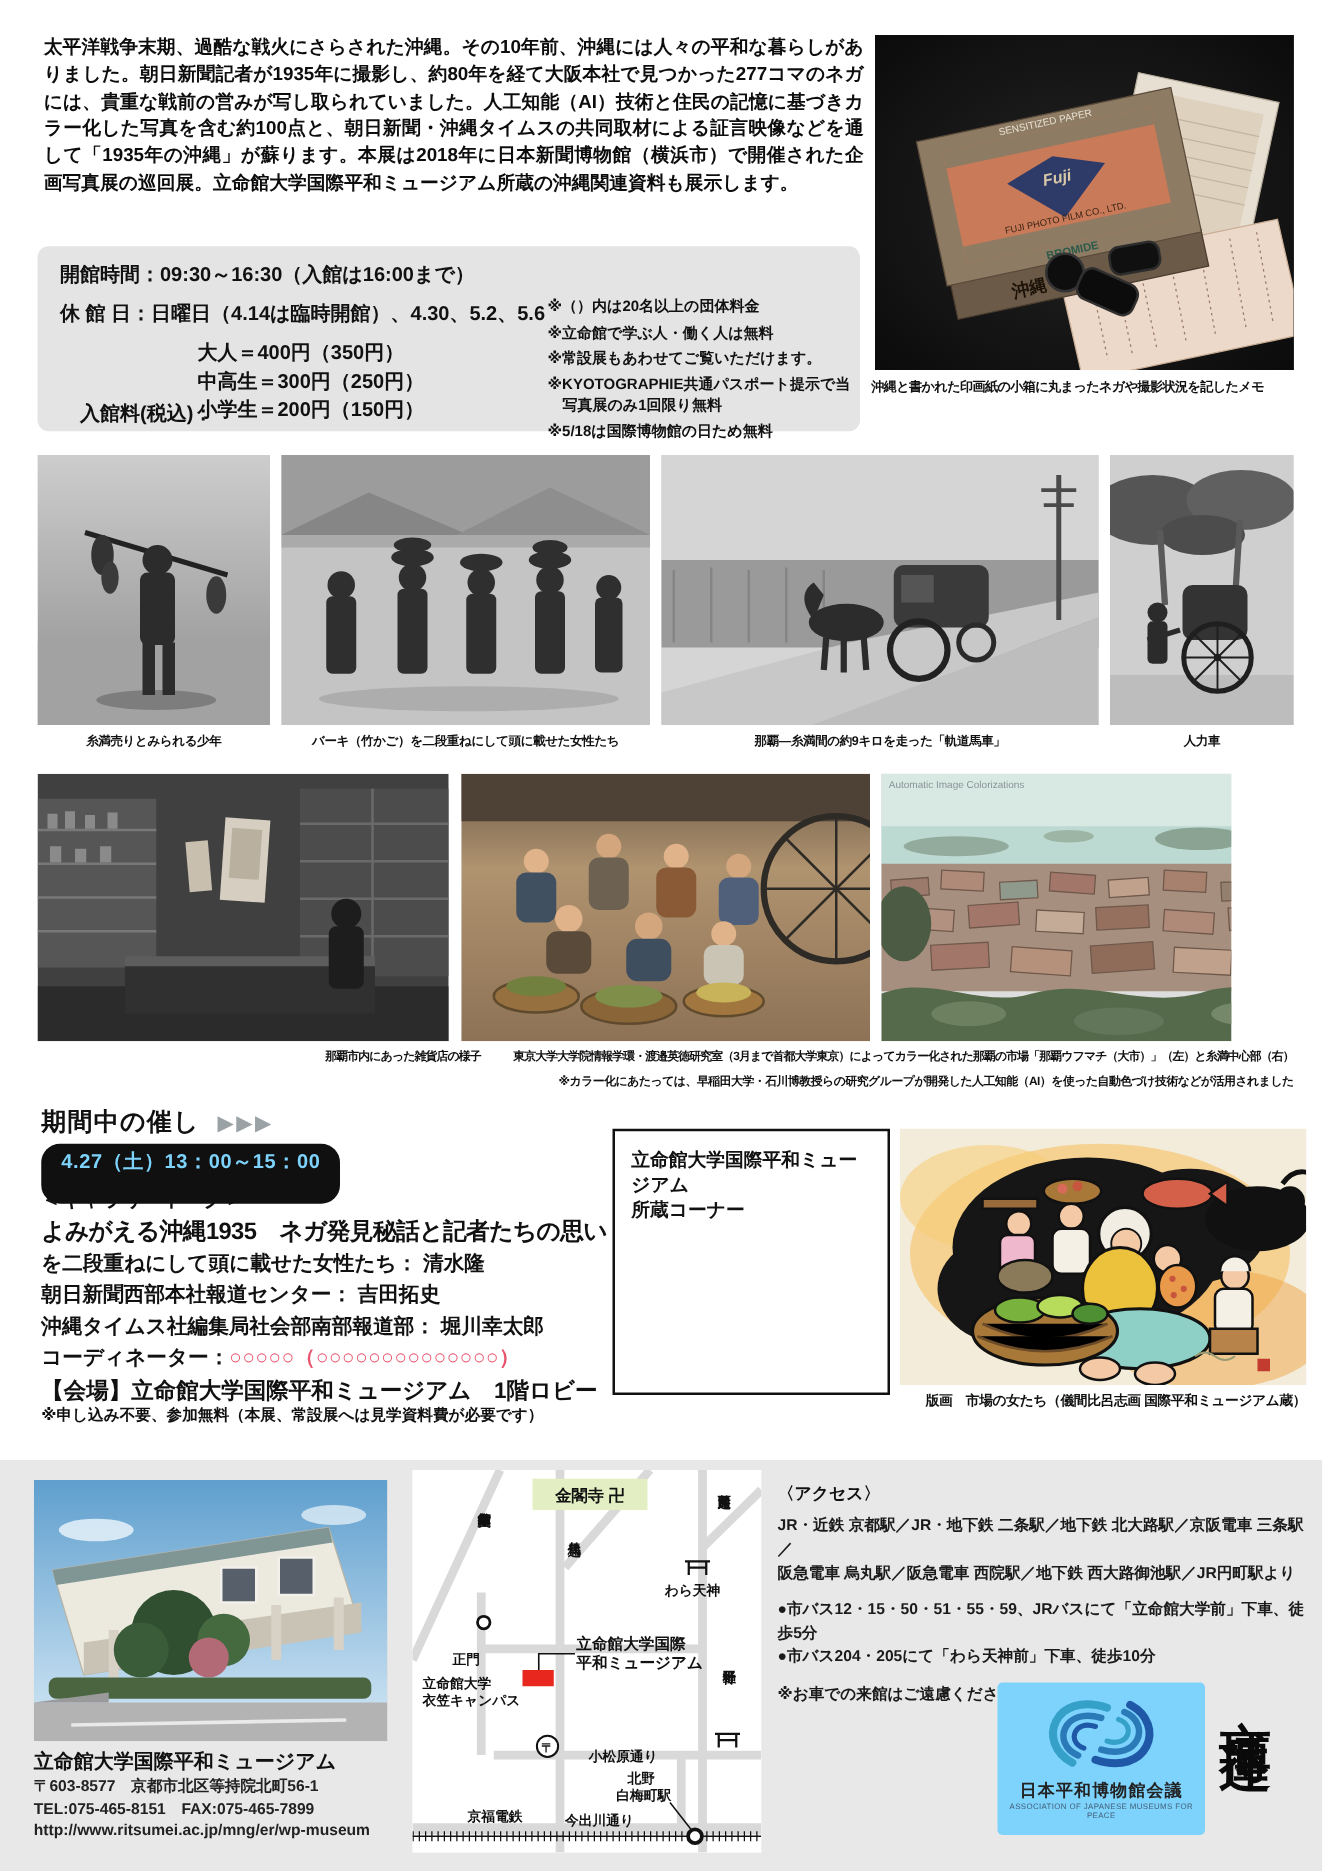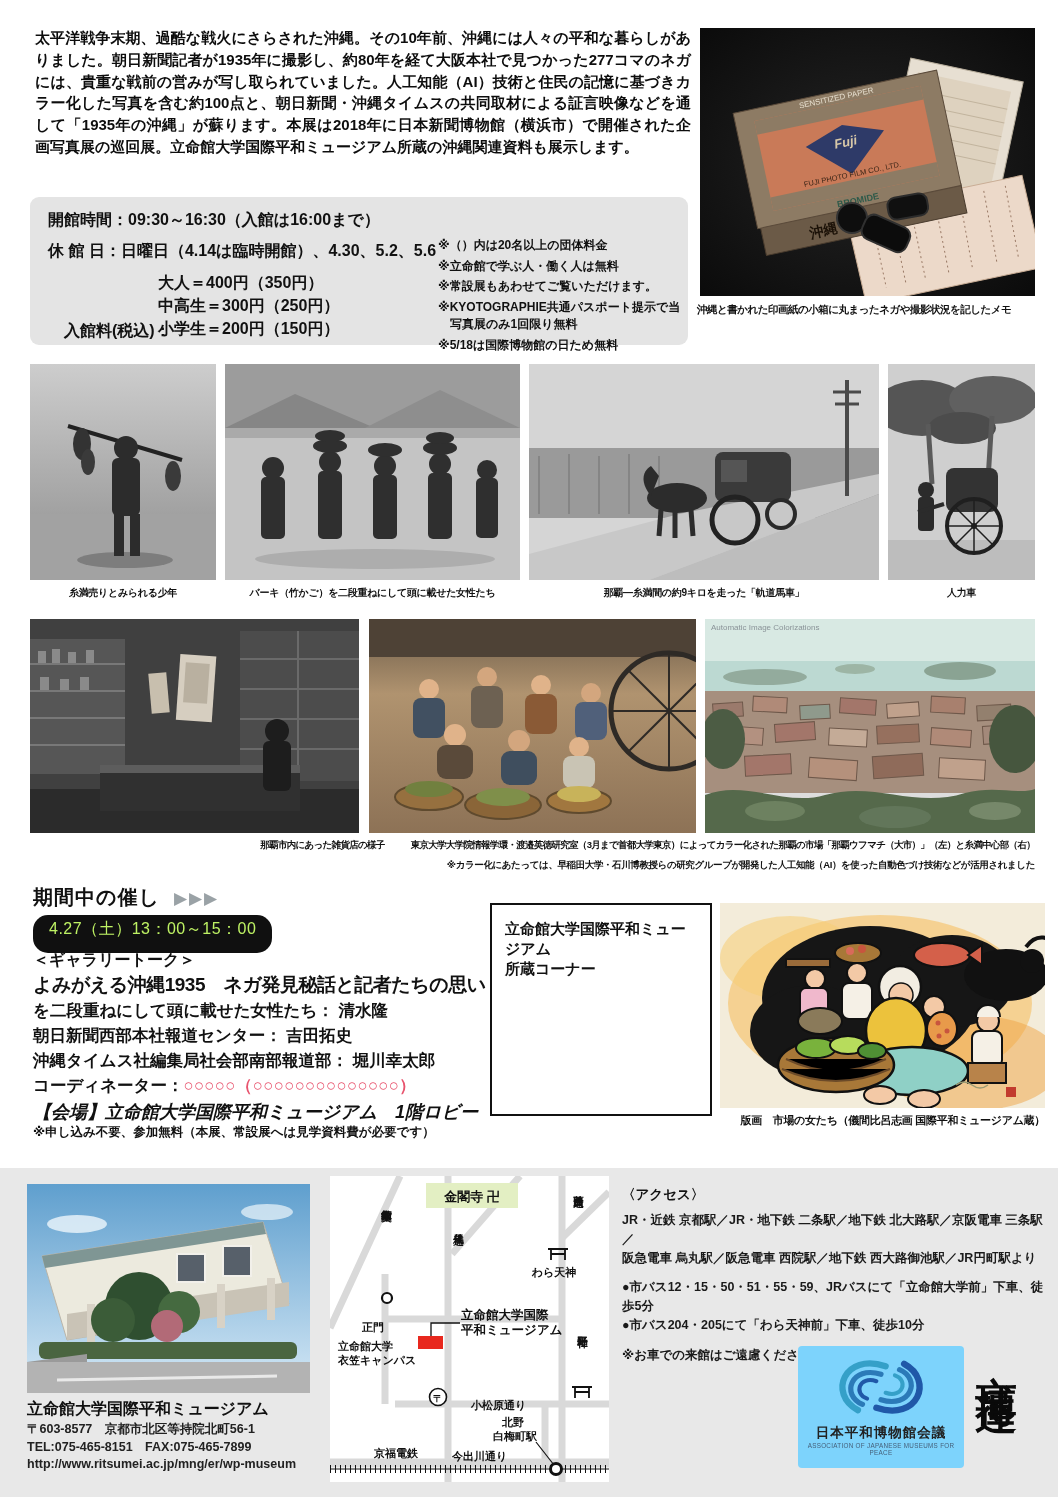--- a/index.html
+++ b/index.html
@@ -10,27 +10,27 @@
   .photoframe{background:#ddd;overflow:hidden;}
   .photoframe svg{display:block;}
   .cap{font-size:10px;font-weight:bold;color:#111;letter-spacing:-0.3px;}
   .infobox{left:30px;top:197px;width:658px;height:148px;background:#e4e4e4;border-radius:9px;}
   .ib-line{position:absolute;font-weight:bold;font-size:16px;white-space:nowrap;}
   .ib-notes{position:absolute;left:408px;top:40px;width:250px;font-size:12px;font-weight:bold;line-height:17.5px;}
   .ib-notes div{padding-left:1em;text-indent:-1em;margin-bottom:3px;}
   .adm-row{font-size:16px;font-weight:bold;line-height:23px;white-space:nowrap;}
   .ev-head{font-size:20px;font-weight:bold;letter-spacing:1px;}
   .ev-arrows{color:#9aa2a6;font-size:17px;letter-spacing:2px;margin-left:14px;}
-  .badge{display:inline-block;background:#101010;color:#bef264;font-weight:normal;font-size:16px;border-radius:15px;padding:4px 16px 13px;letter-spacing:0.5px;}
+  .badge{display:inline-block;background:#101010;color:#7dd3fc;font-weight:bold;font-size:16px;border-radius:15px;padding:4px 16px 23px;letter-spacing:0.5px;}
   .ev-talk{font-size:16px;font-weight:bold;}
   .ev-title{font-size:19px;font-weight:bold;letter-spacing:-0.5px;}
   .ev-speaker{font-size:16.5px;font-weight:bold;white-space:nowrap;}
   .ev-coord-label{font-size:16.5px;font-weight:bold;}
   .ev-coord-value{font-size:16.5px;font-weight:bold;color:#e8546e;letter-spacing:0.5px;}
-  .ev-venue{font-size:18px;font-weight:bold;font-style:italic;}
+  .ev-venue{font-size:18px;font-weight:bold;}
   .ev-note{font-size:12.5px;font-weight:bold;}
   .colbox{left:490px;top:903px;width:222px;height:213px;border:2px solid #111;background:#fff;box-sizing:border-box;padding:14px 13px;}
   .colbox .t{font-size:15px;font-weight:bold;line-height:20px;}
   .colbox .b{margin-top:12px;font-size:12.5px;font-weight:600;line-height:20.5px;text-align:justify;word-break:break-all;}
   .footerband{left:0;top:1168px;width:1058px;height:329px;background:#e8e8e8;}
   .m-name{font-size:16px;font-weight:bold;}
   .m-small{font-size:12.5px;font-weight:600;color:#222;}
   .access-head{font-size:13.5px;font-weight:bold;}
   .access-body{font-size:12.5px;font-weight:600;line-height:19px;color:#1a1a1a;}
   .kyohakuren{writing-mode:vertical-rl;text-orientation:upright;font-family:"DejaVu Serif","Liberation Serif",serif;font-size:42px;font-weight:bold;letter-spacing:8px;color:#0a0a0a;}
@@ -301,21 +301,21 @@
       <g stroke="#5f4a2e" stroke-width="2">
         <ellipse cx="60" cy="178" rx="34" ry="13" fill="#96703f"></ellipse>
         <ellipse cx="134" cy="186" rx="38" ry="14" fill="#8a6538"></ellipse>
         <ellipse cx="210" cy="182" rx="32" ry="12" fill="#a1773f"></ellipse>
       </g>
       <ellipse cx="60" cy="170" rx="24" ry="8" fill="#71803f"></ellipse>
       <ellipse cx="134" cy="178" rx="27" ry="9" fill="#7f8f4a"></ellipse>
       <ellipse cx="210" cy="175" rx="22" ry="8" fill="#c8b35a"></ellipse>
     </svg>
   </div>
-  <div class="abs photoframe" style="left:705px;top:619px;width:330px;height:214px;">
+  <div class="abs photoframe" style="left:705px;top:619px;width:280px;height:214px;">
     <svg width="330" height="214" viewBox="0 0 330 214">
       <rect width="330" height="50" fill="#d8e9e3"></rect>
       <rect y="42" width="330" height="34" fill="#bcd9d2"></rect>
       <ellipse cx="60" cy="58" rx="42" ry="8" fill="#93ab9d"></ellipse>
       <ellipse cx="150" cy="50" rx="20" ry="5" fill="#9db5a5"></ellipse>
       <ellipse cx="255" cy="52" rx="36" ry="9" fill="#8aa393"></ellipse>
       <rect y="72" width="330" height="102" fill="#a68f7e"></rect>
       <g stroke="#6e584a" stroke-width="1">
         <rect x="8" y="84" width="30" height="14" fill="#9b7a6c" transform="rotate(-4 23 91)"></rect>
         <rect x="48" y="78" width="34" height="15" fill="#b08a78" transform="rotate(3 65 85)"></rect>

